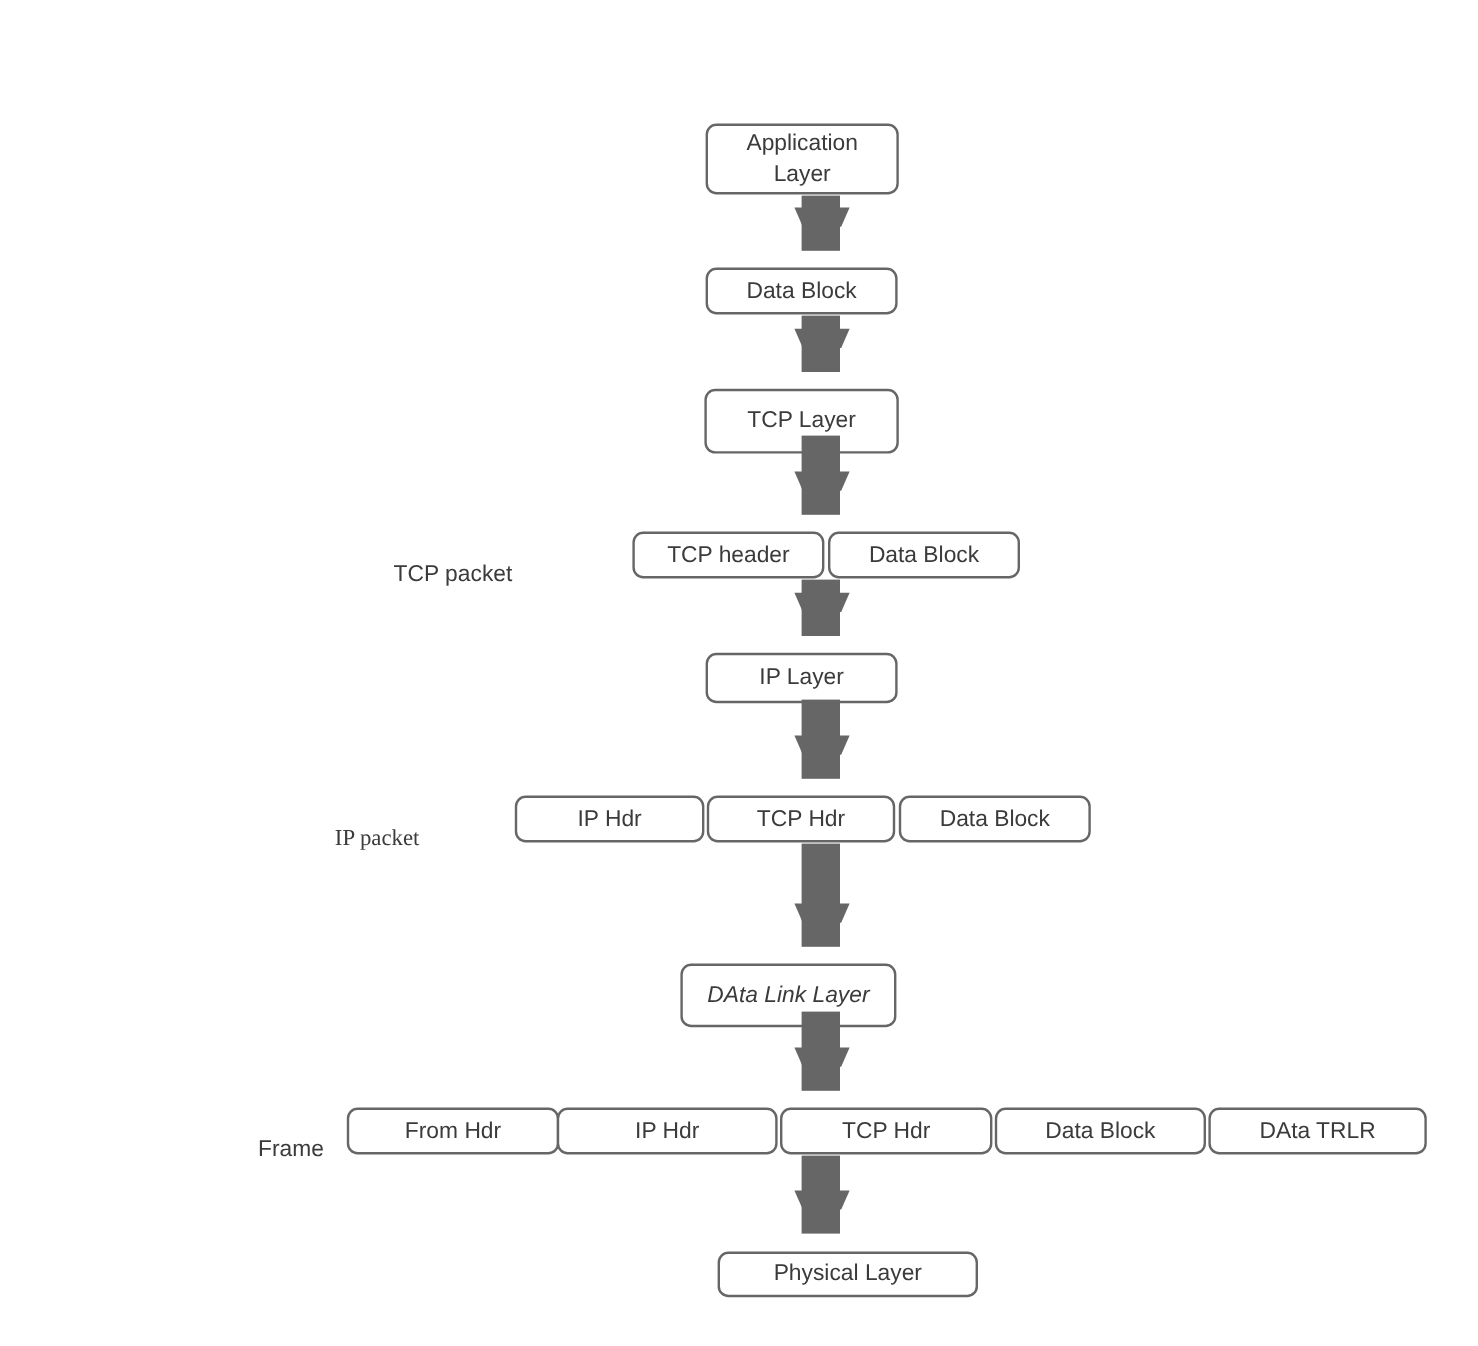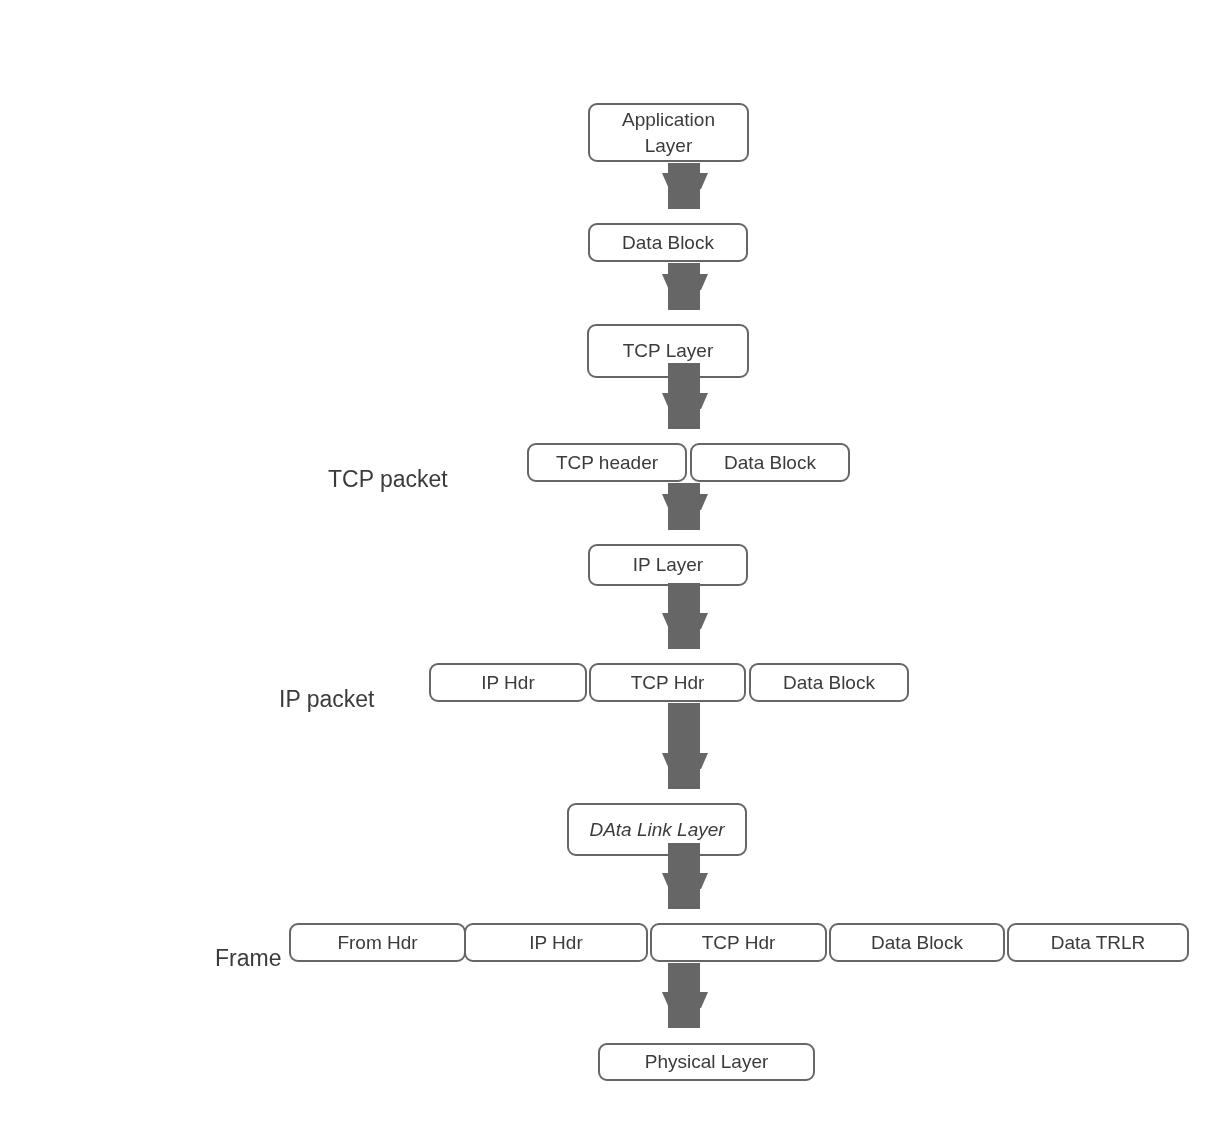--- a/index.html
+++ b/index.html
@@ -29,21 +29,21 @@
     line-height:26px;
     display:flex;
     align-items:center;
     justify-content:center;
     text-align:center;
     padding:0 6px;
   }
   .flow-label{
     position:absolute;
     color:var(--text);
-    font-size:23px;
+    font-size:19px;
     line-height:22px;
     white-space:nowrap;
   }
   .arrow{
     position:absolute;
     width:14px;
   }
   .arrow .arrow-line{
     position:absolute;
     left:6px;
@@ -73,21 +73,21 @@
 
   
   .n-tcphdr-r1   {left:495px; top:411px; width:160px; height:39px;text-align:center;}
   .n-datablock-r1{left:658px; top:411px; width:160px; height:39px;}
   .l-tcp-packet  {left:280px; top:420px;}
 
   
   .n-iphdr-r2    {left:397px; top:631px; width:158px; height:39px;}
   .n-tcphdr-r2   {left:557px; top:631px; width:157px; height:39px;}
   .n-datablock-r2{left:717px; top:631px; width:160px; height:39px;}
-  .l-ip-packet   {left:231px; top:640px;}
+  .l-ip-packet   {left:231px; top:640px;font-family:Liberation Serif, serif;}
 
   
   .n-fromhdr  {left:257px; top:891px; width:177px; height:39px;}
   .n-iphdr-f  {left:432px; top:891px; width:184px; height:39px;}
   .n-tcphdr-f {left:618px; top:891px; width:177px; height:39px;}
   .n-datablock-f{left:797px; top:891px; width:176px; height:39px;}
   .n-fromtrlr {left:975px; top:891px; width:182px; height:39px;}
   .l-frame    {left:167px; top:899px;}
 
   
@@ -157,21 +157,21 @@
   <div class="arrow a7">
     <div class="arrow-line"></div>
     <div class="arrow-head"></div>
   </div>
 
   <div class="flow-label l-frame">Frame</div>
   <div class="node n-fromhdr">From Hdr</div>
   <div class="node n-iphdr-f">IP Hdr</div>
   <div class="node n-tcphdr-f">TCP Hdr</div>
   <div class="node n-datablock-f">Data Block</div>
-  <div class="node n-fromtrlr">Data TRLR</div>
+  <div class="node n-fromtrlr">DAta TRLR</div>
 
   <div class="arrow a8">
     <div class="arrow-line"></div>
     <div class="arrow-head"></div>
   </div>
 
   <div class="node n-phys">Physical Layer</div>
 
 </div>
 

